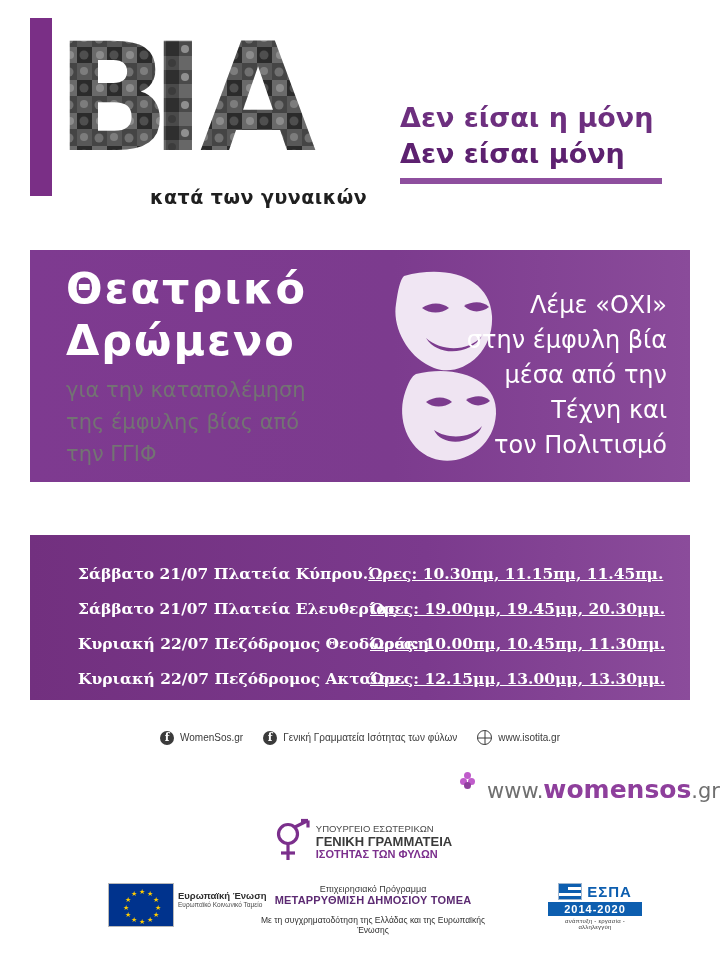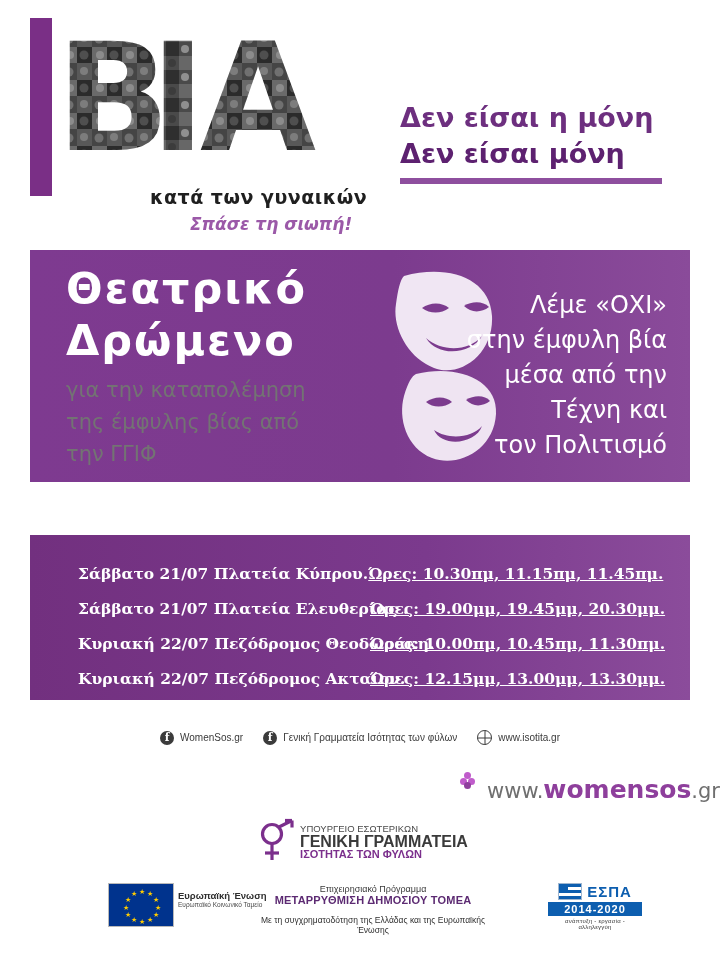--- a/index.html
+++ b/index.html
@@ -281,21 +281,21 @@
   }
   .ggif-mark {
     width: 46px; height: 46px;
     position: relative;
   }
   .ggif-text {
     font-family: "Liberation Sans", sans-serif;
     line-height: 13px;
   }
   .ggif-text .l1 { font-size: 9.5px; color: #4a4a4a; }
-  .ggif-text .l2 { font-size: 16px; font-weight: bold; color: #3a3a3a; }
+  .ggif-text .l2 { font-size: 13px; font-weight: bold; color: #3a3a3a; }
   .ggif-text .l3 { font-size: 11px; font-weight: bold; color: #7b2f8c; }
 
   
   .footer {
     position: absolute;
     left: 0;
     top: 878px;
     width: 720px;
     height: 70px;
   }
@@ -406,21 +406,20 @@
             <circle cx="6" cy="21" r="4" fill="#3c3c3c"></circle>
           </pattern>
         </defs>
         <text x="-6" y="136" font-family="DejaVu Sans, sans-serif" font-weight="bold" font-size="150" letter-spacing="-2" fill="url(#facesPat)">Β</text>
         <text x="88" y="136" font-family="DejaVu Sans, sans-serif" font-weight="bold" font-size="150" letter-spacing="-2" fill="url(#facesPat2)">Ι</text>
         <text x="138" y="136" font-family="DejaVu Sans, sans-serif" font-weight="bold" font-size="150" letter-spacing="-2" fill="url(#facesPat)">Α</text>
       </svg>
     </div>
 
     <div class="bia-sub1">κατά των γυναικών</div>
-    <div class="bia-sub2">Σπάσε τη σιωπή!</div>
 
     <div class="slogan">
       <div class="slogan-line1">Δεν είσαι η μόνη</div>
       <div class="slogan-line2">Δεν είσαι μόνη</div>
     </div>
     <div class="slogan-rule"></div>
   </div>
 
   <div class="purple-band"></div>
 

